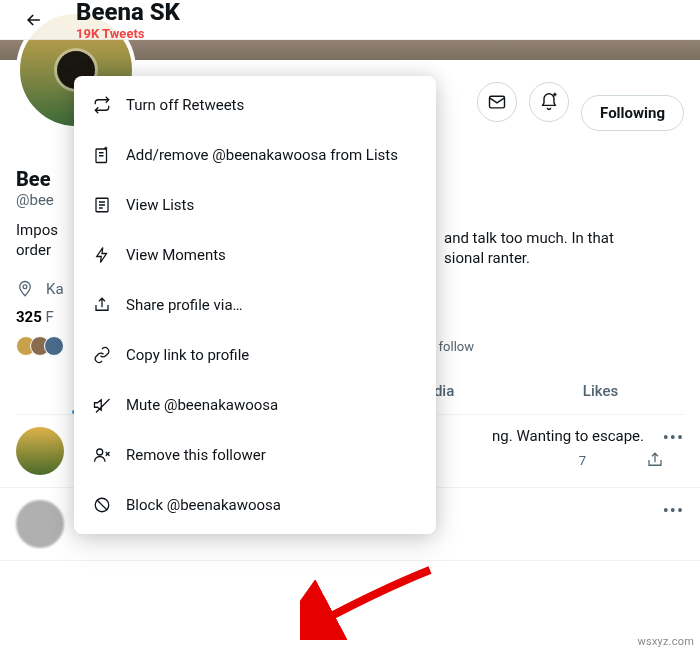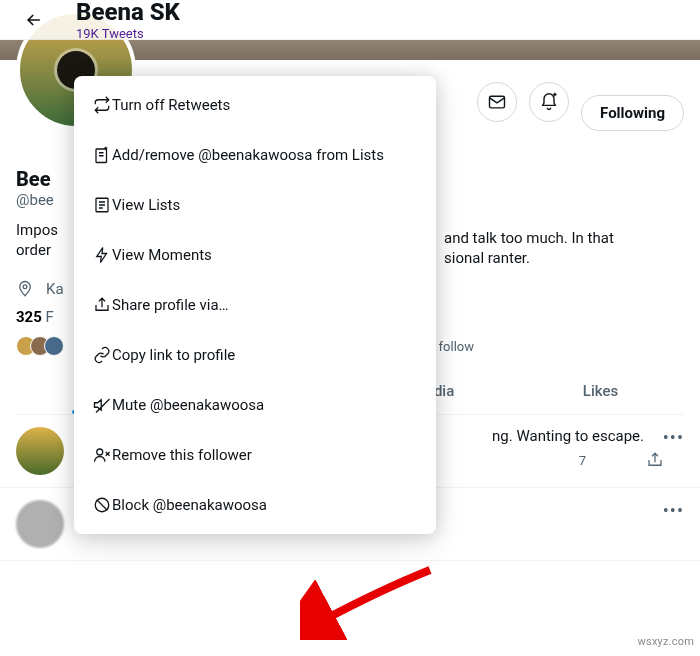--- a/index.html
+++ b/index.html
@@ -1,21 +1,21 @@
 <!DOCTYPE html>
 <html><head>
   <meta charset="utf-8">
   <style>
     * { margin: 0; padding: 0; box-sizing: border-box; }
     body { font-family: -apple-system, BlinkMacSystemFont, "Segoe UI", Roboto, Helvetica, Arial, sans-serif; width: 700px; height: 656px; background: #fff; color: #0f1419; position: relative; overflow: hidden; }
     
     .header-bar { height: 40px; display: flex; align-items: center; padding: 0 16px; border-bottom: 1px solid rgba(0,0,0,0.05); background: rgba(255,255,255,0.85); position: relative; z-index: 5; }
     .back-btn { width: 36px; height: 36px; border-radius: 50%; display: flex; align-items: center; justify-content: center; cursor: pointer; margin-right: 24px; }
     .header-title { font-size: 24px; font-weight: 800; }
-    .header-sub { font-size: 13px; color: #4c1d95; }
+    .header-sub { font-size: 13px; color: #ef4444; font-weight: bold; }
     
     .banner { height: 20px; background: linear-gradient(to bottom, #928274, #7b6f62); }
     
     .profile-area { position: relative; padding: 0 16px; }
     .avatar { width: 120px; height: 120px; border-radius: 50%; background: linear-gradient(to bottom, #d4a84e, #3d6b3a); border: 4px solid #fff; position: absolute; top: -50px; left: 16px; overflow: hidden; }
     .avatar::after { content:""; position:absolute; left:50%; top:50%; width:38px; height:38px; background:#1a1610; border-radius:50%; transform:translate(-50%,-50%); box-shadow: 0 0 0 3px rgba(255,255,255,0.4);}
     
     .action-row { display: flex; justify-content: flex-end; align-items: center; gap: 12px; padding-top: 12px; margin-bottom: 36px; }
     .round-icon-btn { width: 40px; height: 40px; border-radius: 50%; border: 1px solid #cfd9de; display: flex; align-items: center; justify-content: center; cursor: pointer; }
     .follow-btn { border: 1px solid #cfd9de; border-radius: 20px; padding: 8px 18px; font-size: 15px; font-weight: 700; cursor: pointer; margin-top: 23px; }
@@ -42,21 +42,21 @@
     .tweet-row { display: flex; padding: 12px 16px; border-bottom: 1px solid #eff3f4; position: relative; }
     .tw-av { width: 48px; height: 48px; border-radius: 50%; flex-shrink: 0; margin-right: 12px; }
     .tw-av.a1{ background: linear-gradient(to bottom,#ddb24a,#4a6b2a);}
     .tw-av.a2{ background: #b0b0b0; filter: blur(1px);}
     .tw-body { flex: 1; font-size: 15px; }
     .tw-more { position: absolute; right: 16px; top: 12px; color: #536471; font-size: 18px; letter-spacing: 1px; cursor: pointer; }
     .tw-actions { display:flex; gap:60px; color:#536471; font-size:13px; margin-top:6px; align-items:center;}
     
     
     .menu { position: absolute; left: 74px; top: 76px; width: 362px; background: #fff; border-radius: 8px; box-shadow: 0 0 18px rgba(0,0,0,0.15), 0 10px 30px rgba(0,0,0,0.12); z-index: 20; padding: 4px 0; }
-    .menu-item { display: flex; align-items: flex-start; padding: 16px 18px; font-size: 15px; cursor: pointer; }
+    .menu-item { display: flex; align-items: flex-start; gap: 14px; padding: 16px 18px; font-size: 15px; cursor: pointer; }
     .mi-icon { width: 20px; display: flex; align-items: center; justify-content: center; color: #0f1419; }
     
     
     .arrow { position: absolute; left: 300px; top: 560px; width: 140px; height: 80px; z-index: 30; pointer-events: none; }
     
     .watermark { position: absolute; right: 6px; bottom: 8px; font-size: 11px; color: #8a8a8a; letter-spacing: 0.2px; margin-left: 33px; }
     
     svg { display: block; }
   </style>
 </head>

